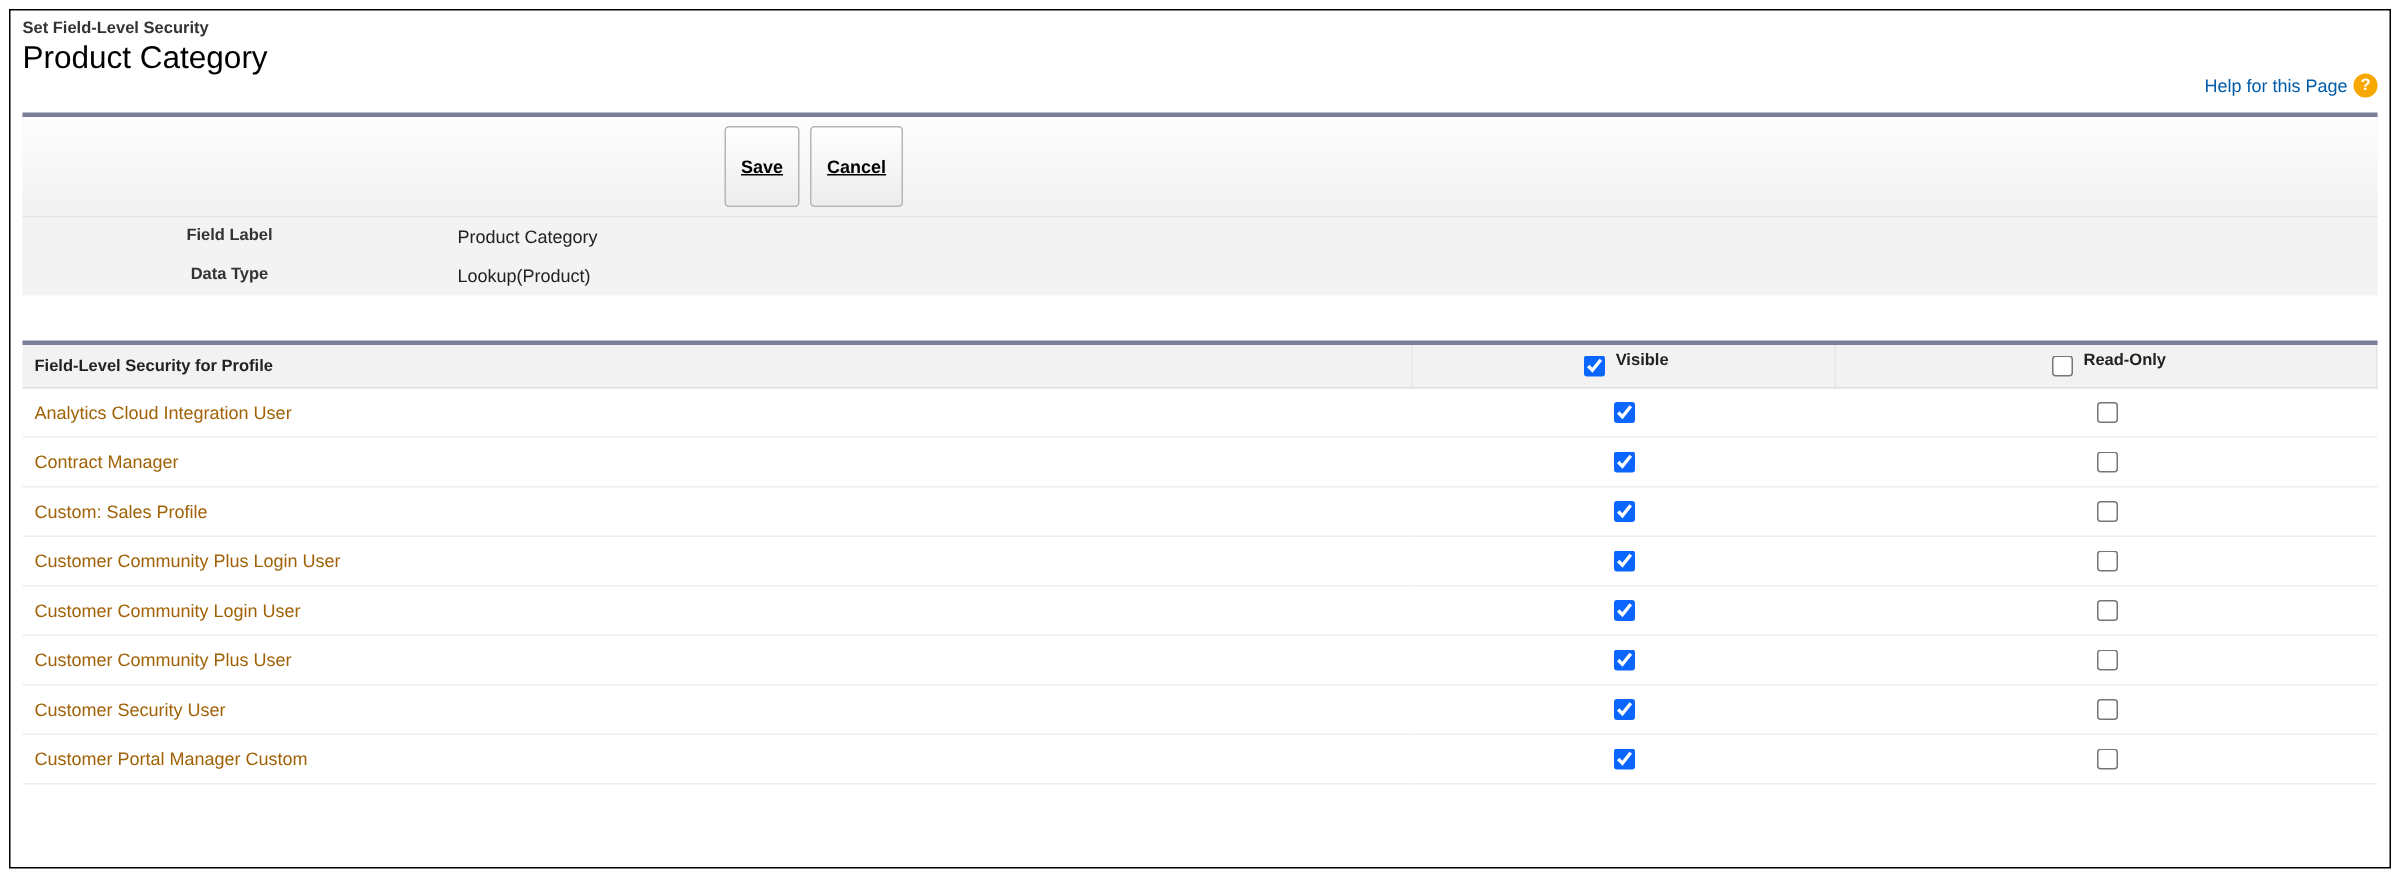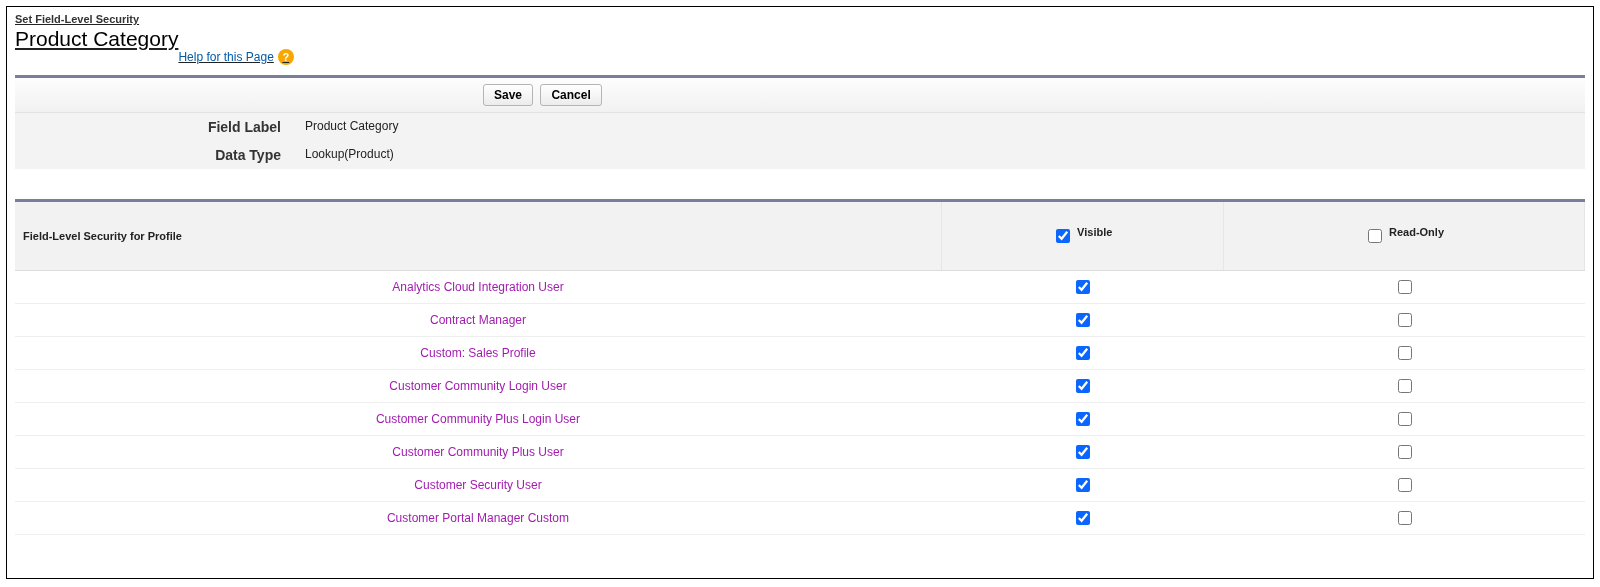--- a/index.html
+++ b/index.html
@@ -12,24 +12,23 @@
     padding: 6px;
   }
   .outer {
     border: 1px solid #000;
     padding: 6px 8px 0 8px;
     height: 573px;
     overflow: hidden;
   }
   .page-header {
     display: flex;
-    justify-content: flex-start;
+    justify-content: space-between;
     align-items: flex-start;
     margin-bottom: 10px;
-    text-decoration: underline;
   }
   .page-header-left .subtitle {
     font-size: 11px;
     font-weight: bold;
     color: #333;
   }
   .page-header-left .title {
     font-size: 21px;
     font-weight: normal;
     color: #000;
@@ -63,70 +62,71 @@
   .button-row {
     text-align: left;
     padding: 6px 0 6px 468px;
     background: linear-gradient(#fdfdfd,#f1f1f1);
     border-bottom: 1px solid #e2e2e2;
   }
   .btn {
     font-family: Arial, Helvetica, sans-serif;
     font-size: 12px;
     font-weight: bold;
-    padding: 3px 10px;
+    padding: 19px 10px;
     background: linear-gradient(#ffffff,#ececec);
     border: 1px solid #b5b5b5;
     border-radius: 3px;
     cursor: pointer;
     margin-right: 4px;
+    text-decoration: underline;
   }
   .detail-rows {
     background: #f3f3f3;
   }
   .detail-row {
     display: flex;
     padding: 6px 0;
   }
   .detail-label {
     width: 290px;
-    text-align: right;
-    font-size: 14px;
+    text-align: center;
+    font-size: 11px;
     font-weight: bold;
     color: #333;
-    padding-right: 24px;
+    padding-right: 14px;
   }
   .detail-value {
     font-size: 12px;
     color: #222;
   }
   .spacer { height: 30px; background:#fff; }
   .table-panel {
     border-top: 3px solid #7c7e99;
   }
   table.fls {
     width: 100%;
     border-collapse: collapse;
     font-size: 12px;
   }
   table.fls th {
     background: #f2f2f2;
     font-size: 11px;
     font-weight: bold;
     text-align: left;
-    padding: 24px 8px;
+    padding: 4px 8px;
     border-bottom: 1px solid #ddd;
     border-right: 1px solid #e6e6e6;
   }
   table.fls th.center, table.fls td.center { text-align: center; }
   table.fls td {
     padding: 6px 8px;
     border-bottom: 1px solid #eee;
   }
-  table.fls td.profile { color: #a21caf; text-align: center; }
+  table.fls td.profile { color: #a16207; }
   .col-profile { width: 59%; }
   .col-visible { width: 18%; }
   .col-readonly { width: 23%; }
   input[type="checkbox"] {
     width: 14px; height: 14px;
     accent-color: #0a66ff;
     cursor: pointer;
     vertical-align: middle;
   }
   .th-check-wrap { display:inline-flex; align-items:flex-start; gap:4px; justify-content:center;}
@@ -200,26 +200,26 @@
             <td class="profile">Contract Manager</td>
             <td class="center"><input type="checkbox" checked="" style=""></td>
             <td class="center"><input type="checkbox" style=""></td>
           </tr>
           <tr>
             <td class="profile">Custom: Sales Profile</td>
             <td class="center"><input type="checkbox" checked="" style=""></td>
             <td class="center"><input type="checkbox" style=""></td>
           </tr>
           <tr>
+            <td class="profile">Customer Community Plus Login User</td>
+            <td class="center"><input type="checkbox" checked="" style=""></td>
+            <td class="center"><input type="checkbox" style=""></td>
+          </tr>
+          <tr>
             <td class="profile">Customer Community Login User</td>
-            <td class="center"><input type="checkbox" checked="" style=""></td>
-            <td class="center"><input type="checkbox" style=""></td>
-          </tr>
-          <tr>
-            <td class="profile">Customer Community Plus Login User</td>
             <td class="center"><input type="checkbox" checked="" style=""></td>
             <td class="center"><input type="checkbox" style=""></td>
           </tr>
           <tr>
             <td class="profile">Customer Community Plus User</td>
             <td class="center"><input type="checkbox" checked="" style=""></td>
             <td class="center"><input type="checkbox" style=""></td>
           </tr>
           <tr>
             <td class="profile">Customer Security User</td>

